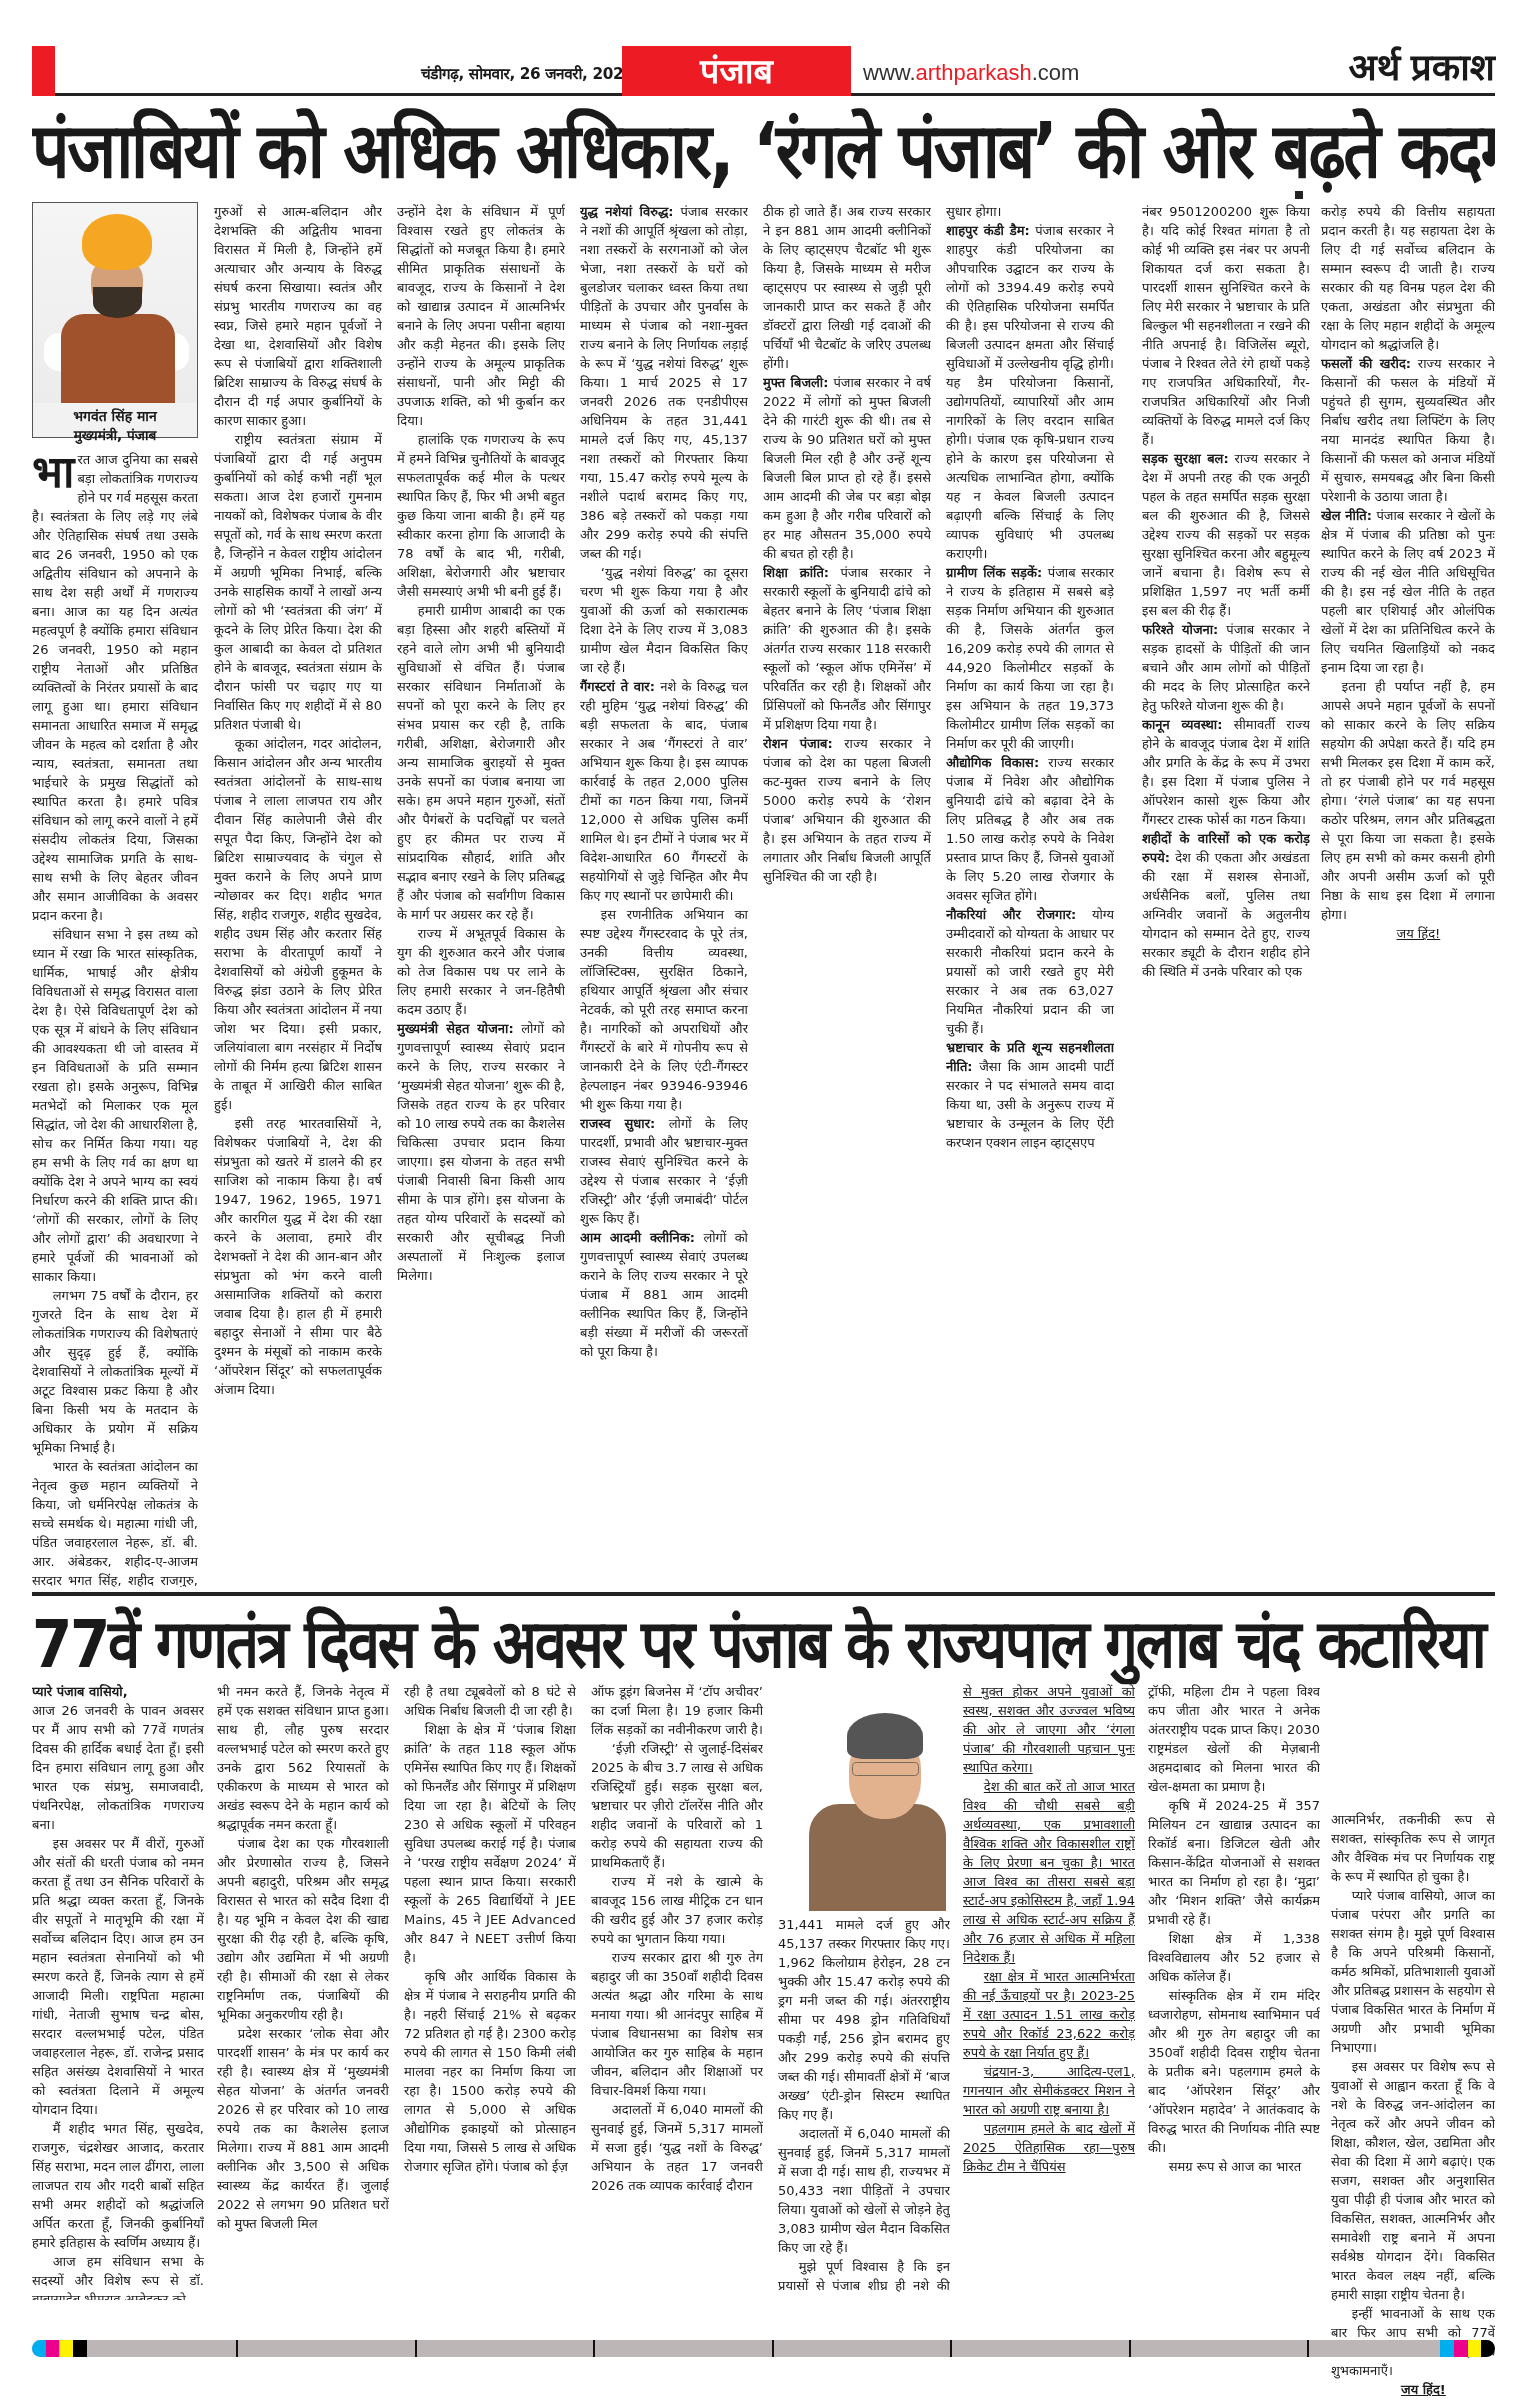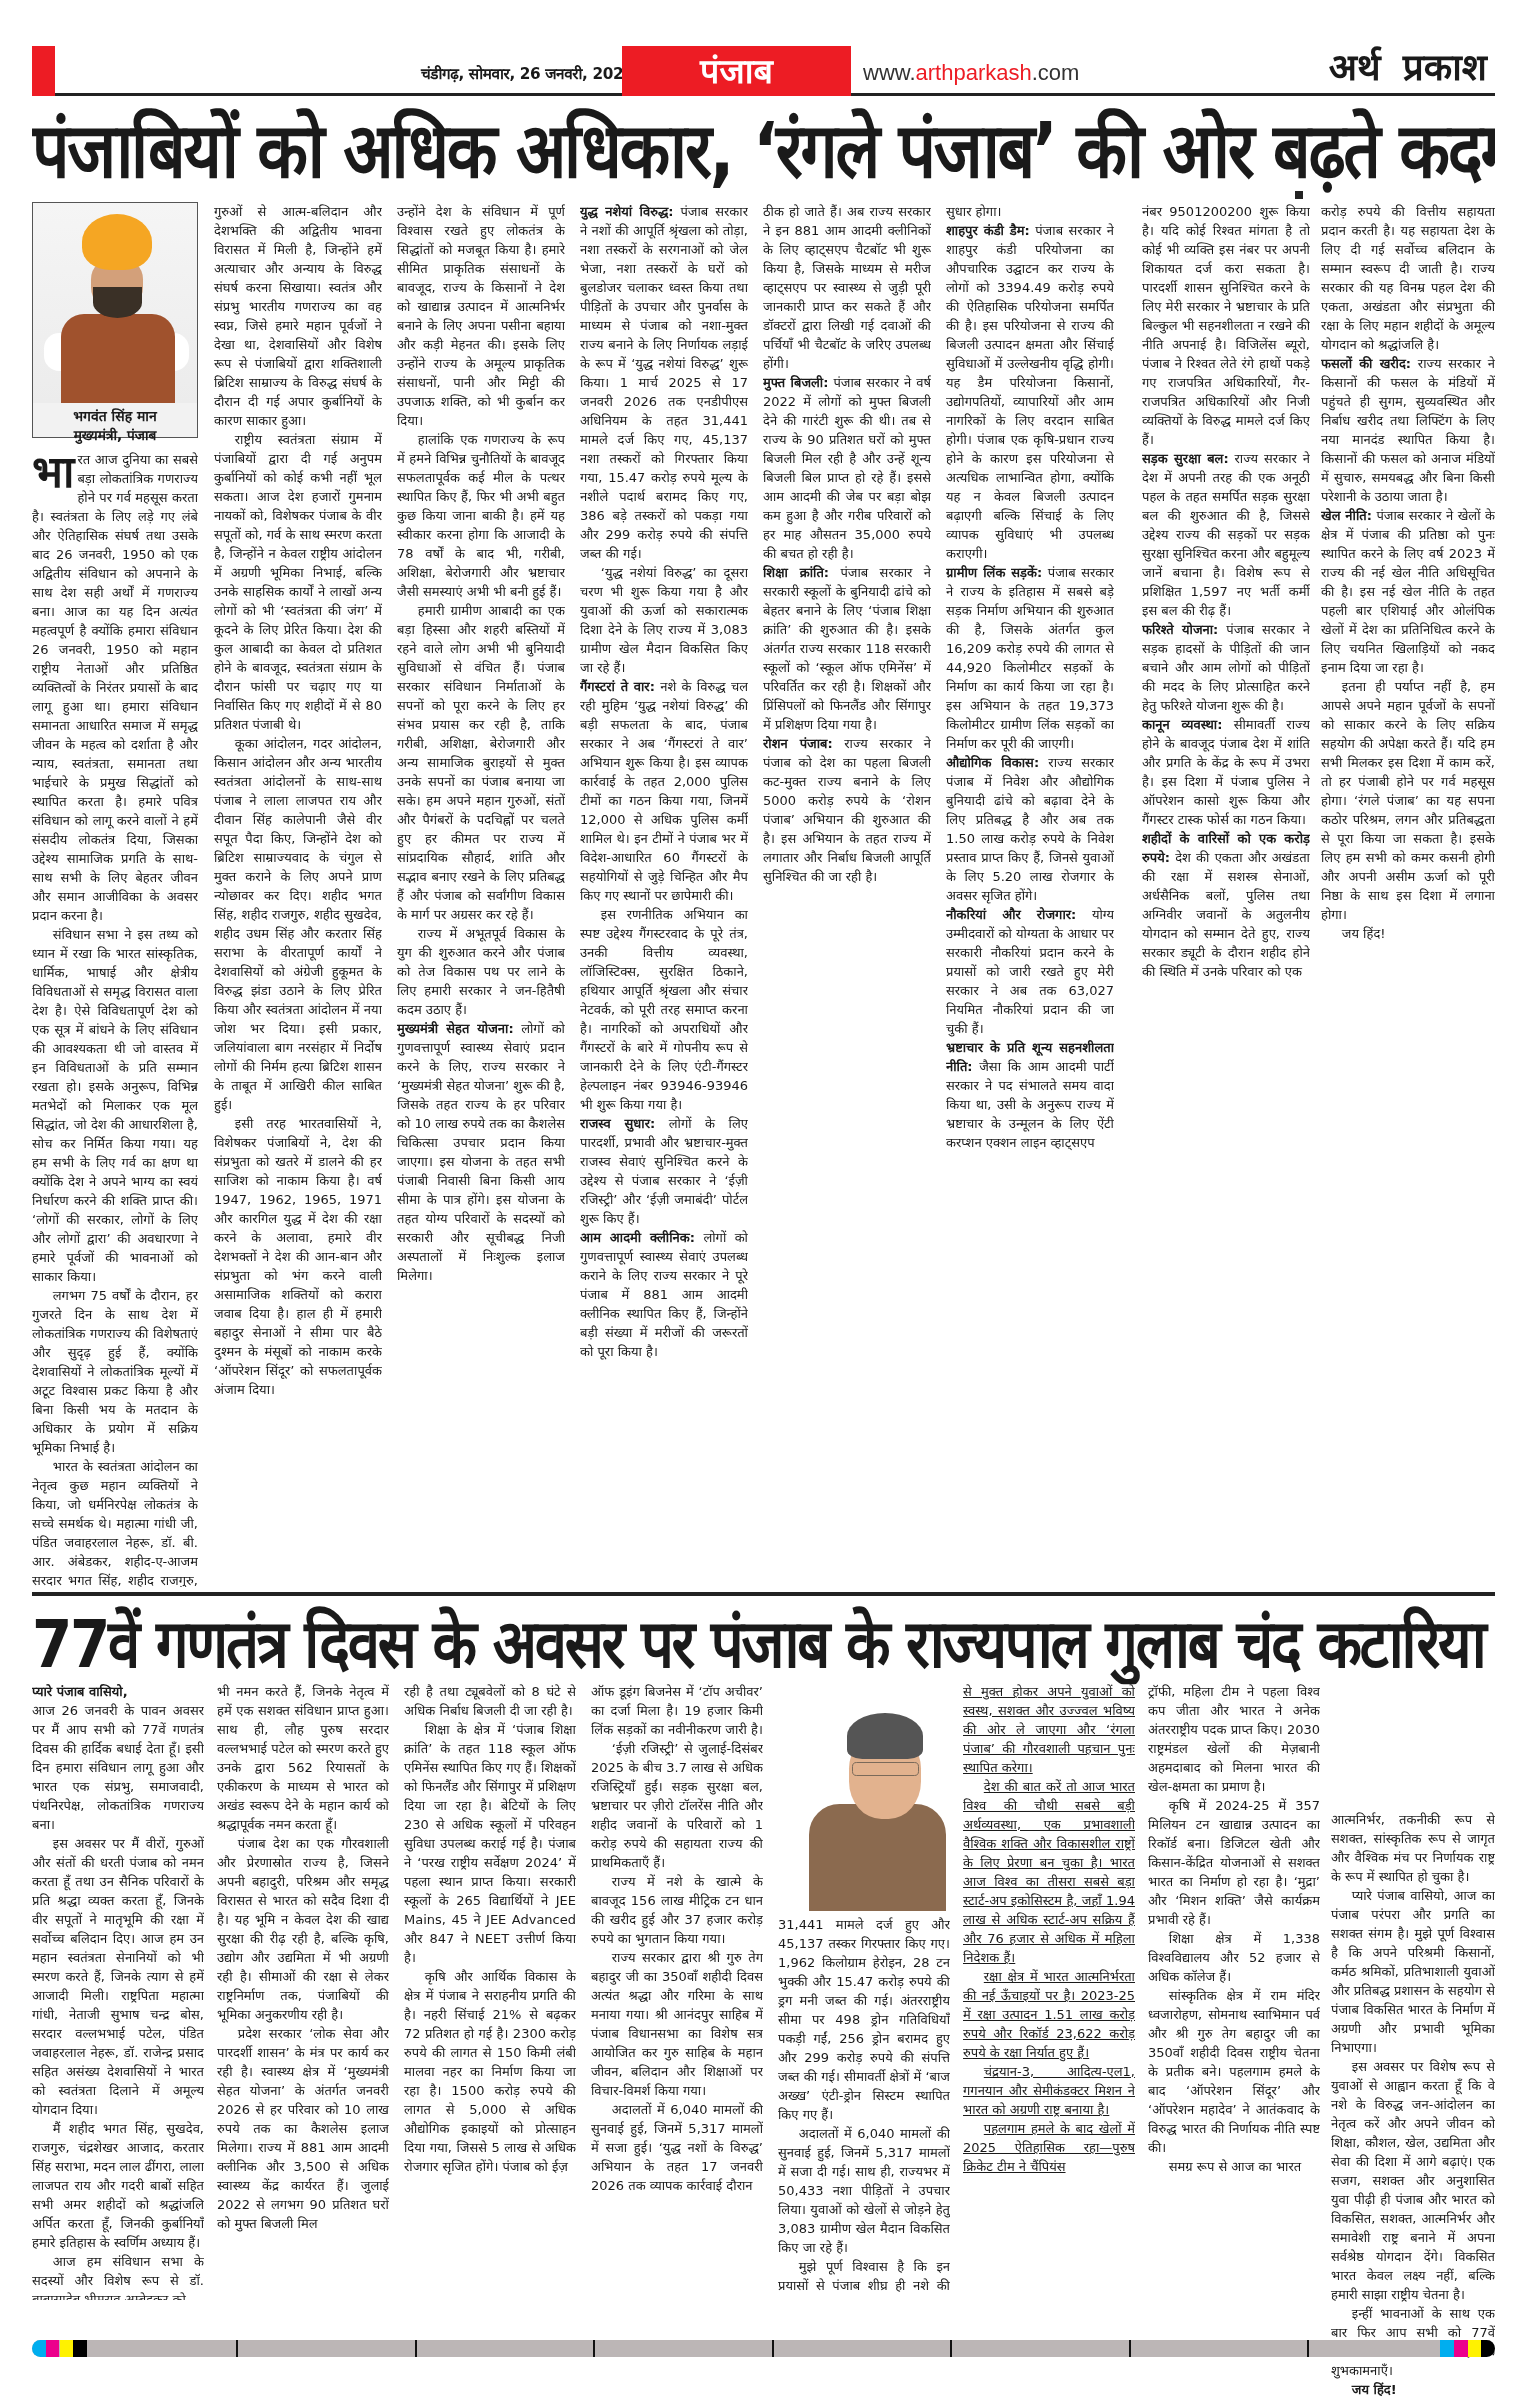--- a/index.html
+++ b/index.html
@@ -5,21 +5,21 @@
   * { box-sizing: border-box; margin: 0; padding: 0; }
   html, body { width: 1527px; height: 2401px; background: #fff; overflow: hidden; }
   body { font-family: "DejaVu Sans", sans-serif; color: #1a1a1a; position: relative; }
 
   .masthead { position: absolute; left: 32px; top: 46px; width: 1463px; height: 50px; border-bottom: 3.8px solid #222; }
   .red-tab { position: absolute; left: 0; top: 0; width: 23px; height: 50px; background: #ed1c24; }
   .dateline { position: absolute; left: 389px; top: 17px; font-size: 15.3px; font-weight: bold; letter-spacing: -0.4px; }
   .section-tag { position: absolute; left: 590px; top: 0; width: 229px; height: 50px; background: #ed1c24; color: #fff; font-size: 34px; font-weight: bold; text-align: center; line-height: 50px; }
   .website { position: absolute; left: 831px; top: 13.7px; font-size: 22px; color: #333; font-family: "Liberation Sans", sans-serif; }
   .website .accent { color: #ed1c24; }
-  .brand { position: absolute; right: 8px; top: -6.1px; font-size: 37px; font-weight: bold; font-family: Liberation Mono, monospace; }
+  .brand { position: absolute; right: 0; top: -6.1px; font-size: 37px; font-weight: bold; font-family: Liberation Sans, sans-serif; }
 
   .headline { position: absolute; left: 32px; width: 1463px; text-align: center; font-weight: bold; font-family: "DejaVu Sans", sans-serif; letter-spacing: -2.3px; white-space: nowrap; overflow: hidden; }
   .headline-1 { top: 114px; font-size: 66px; line-height: 76px; transform: scaleY(1.15); }
   .headline-2 { top: 1610px; font-size: 58px; line-height: 69px; transform: scaleY(1.15); }
 
   .rule { position: absolute; left: 32px; width: 1463px; height: 3.8px; background: #222; }
 
   .photo-box { position: absolute; left: 32px; top: 202px; width: 166px; height: 236px; border: 0.8px solid #555; background: #f2f2f2; }
   .photo { width: 100%; height: 200px; background: linear-gradient(#f5f5f5,#ececec); position: relative; overflow: hidden; }
   .cm-turban { position: absolute; left: 49px; top: 10.7px; width: 70px; height: 56px; background: #f5a623; border-radius: 50% 50% 40% 40%; }
@@ -28,21 +28,21 @@
   .cm-jacket { position: absolute; left: 27.5px; top: 111px; width: 114px; height: 99px; background: #a0522d; border-radius: 23px 23px 0 0; }
   .cm-shirt { position: absolute; left: 10.7px; top: 130px; width: 145px; height: 38px; background: #fff; border-radius: 15.3px; }
   .caption-name { font-size: 14px; font-weight: bold; text-align: center; margin-top: 3.1px; }
   .caption-role { font-size: 13.7px; font-weight: bold; text-align: center; }
 
   .col { position: absolute; font-size: 13px; line-height: 19px; text-align: justify; font-family: "DejaVu Sans", sans-serif; overflow: hidden; }
   .col p { text-indent: 1.6em; }
   .col p.noindent { text-indent: 0; }
   .col b { font-weight: bold; }
   .dropcap { float: left; font-size: 44px; line-height: 38px; font-weight: bold; margin: 3.1px 3.1px 0 0; }
-  .signoff { text-align: left; }
+  .signoff { text-align: center; text-decoration: underline; }
 
   .bullet { position: absolute; left: 1295px; top: 191px; width: 7.6px; height: 7.6px; background: #222; }
 
   .gov-photo { position: absolute; left: 809px; top: 1682px; width: 137px; height: 229px; background: #fff; overflow: hidden; }
   .gv-hair { position: absolute; left: 38px; top: 30.5px; width: 76px; height: 46px; background: #555; border-radius: 50% 50% 20% 20%; }
   .gv-face { position: absolute; left: 40px; top: 53px; width: 72px; height: 84px; background: #e2b28e; border-radius: 40% 40% 45% 45%; }
   .gv-glasses { position: absolute; left: 43px; top: 80px; width: 67px; height: 13.7px; border: 1.5px solid #7a6a5a; border-radius: 4.6px; }
   .gv-jacket { position: absolute; left: 0; top: 122px; width: 137px; height: 114px; background: #8b6a4f; border-radius: 30.5px 30.5px 0 0; }
 
   .color-bar { position: absolute; left: 32px; top: 2340px; width: 1463px; height: 17px; border-radius: 8.4px; background: #bcb6b6; overflow: hidden; }

